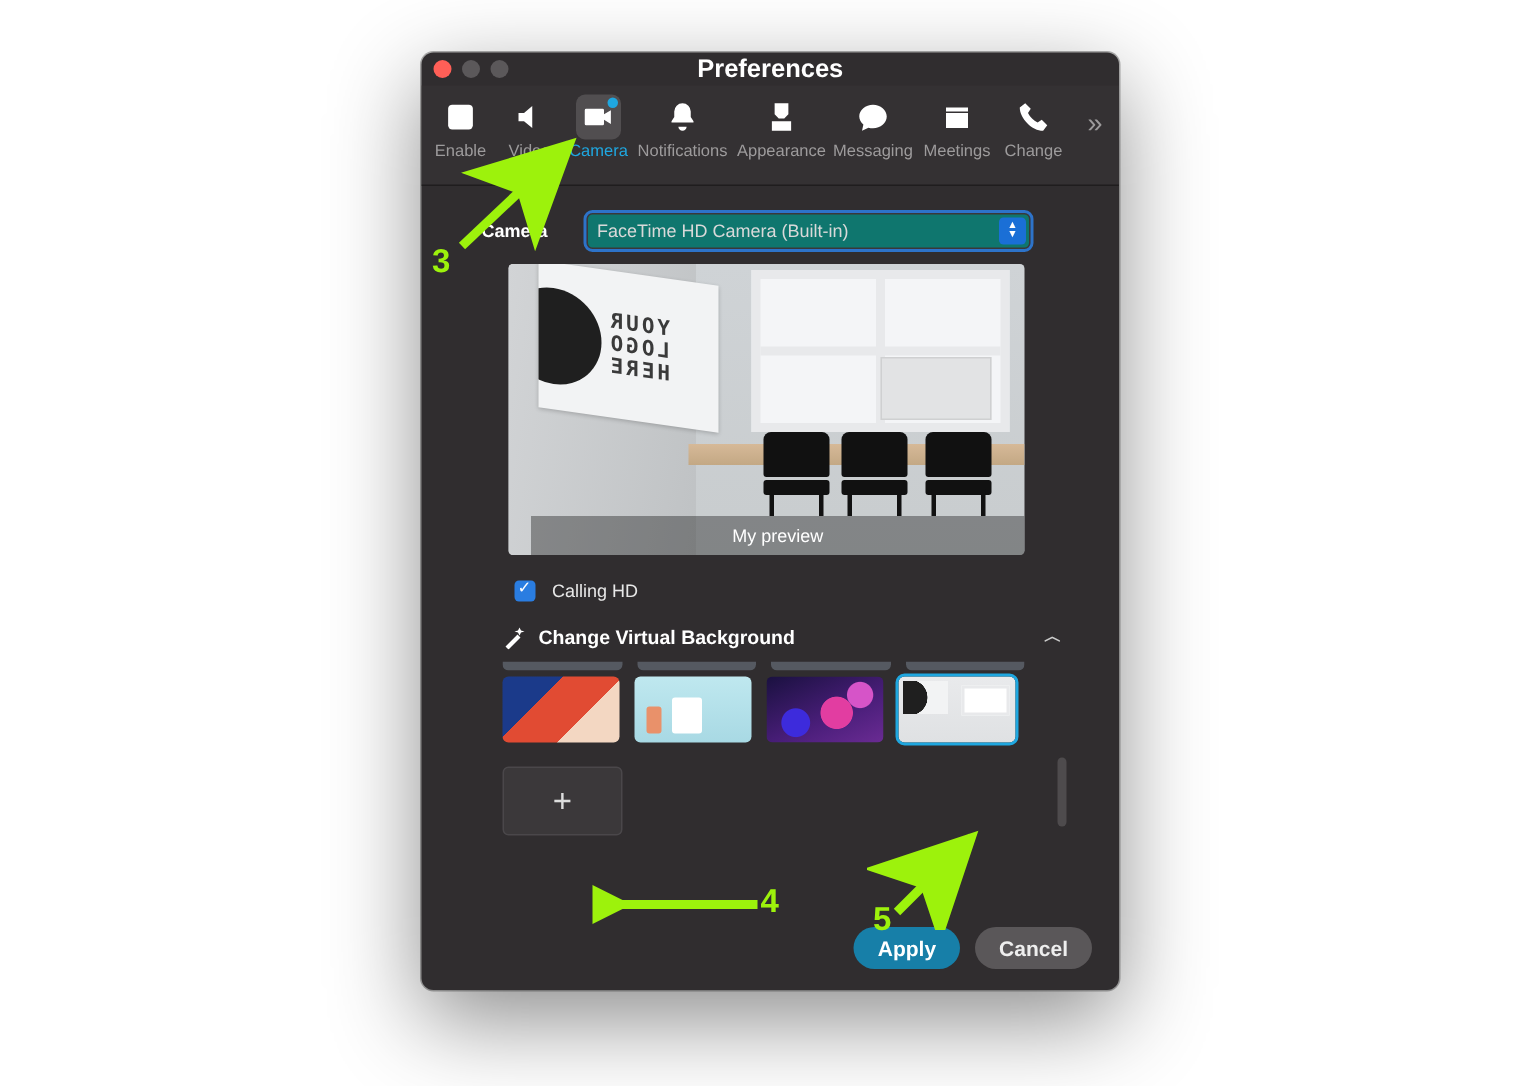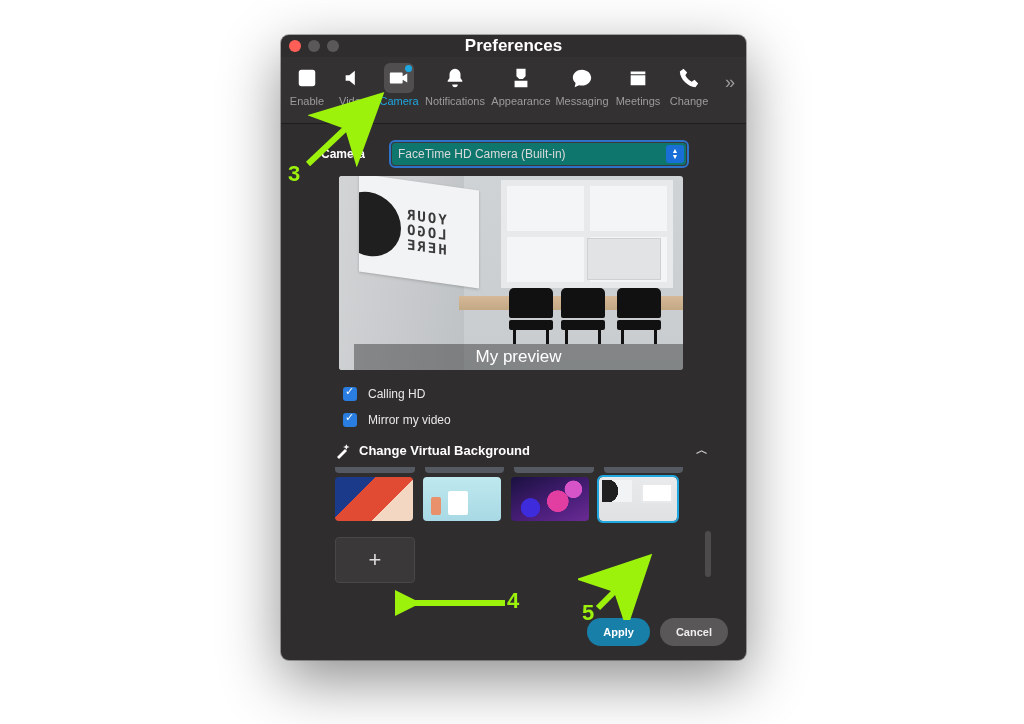--- a/index.html
+++ b/index.html
@@ -240,21 +240,21 @@
   }
   .c1 { left: 170px; }
   .c2 { left: 222px; }
   .c3 { left: 278px; }
   .preview-footer {
     position: absolute;
     left: 15px; right: 0; bottom: 0;
     height: 26px;
     background: rgba(0,0,0,.35);
     color: #fff;
-    font-size: 17px;
+    font-size: 12px;
     display: flex;
     align-items: center;
     justify-content: center;
   }
 
   
   .checks { margin: 14px 0 12px 40px; }
   .check-row {
     display: flex; align-items: center; gap: 8px;
     font-size: 12px; color: #e8e8e8;
@@ -380,21 +380,21 @@
     right: 18px;
     bottom: 14px;
     display: flex;
     gap: 10px;
   }
   .btn {
     height: 28px;
     padding: 0 16px;
     border-radius: 14px;
     border: none;
-    font-size: 11px;
+    font-size: 14px;
     font-weight: 600;
     display: inline-flex;
     align-items: center;
     justify-content: center;
   }
   .btn-apply  { background: #177fa8; color: #fff; }
   .btn-cancel { background: #5a5759; color: #eee; }
 
   
   .annot {
@@ -535,24 +535,20 @@
           <div class="legs"></div>
         </div>
       <div class="preview-footer">My preview</div>
     </div>
 
     <div class="checks">
       <label class="check-row">
         <input type="checkbox" checked="" style="">
         <span>Calling HD</span>
       </label>
-      <label class="check-row">
-        <input type="checkbox" checked="" style="">
-        <span>Mirror my video</span>
-      </label>
     </div>
 
     <div class="vb-header">
       <svg class="wand-icon" viewBox="0 0 24 24" fill="#fff">
         <path d="M3 21l12-12 3 3L6 24zM17 2l1.5 3L22 6l-3.5 1L17 10l-1.5-3L12 6l3.5-1z"></path>
       </svg>
       <span>Change Virtual Background</span>
       <span class="chev">︿</span>
     </div>
 

